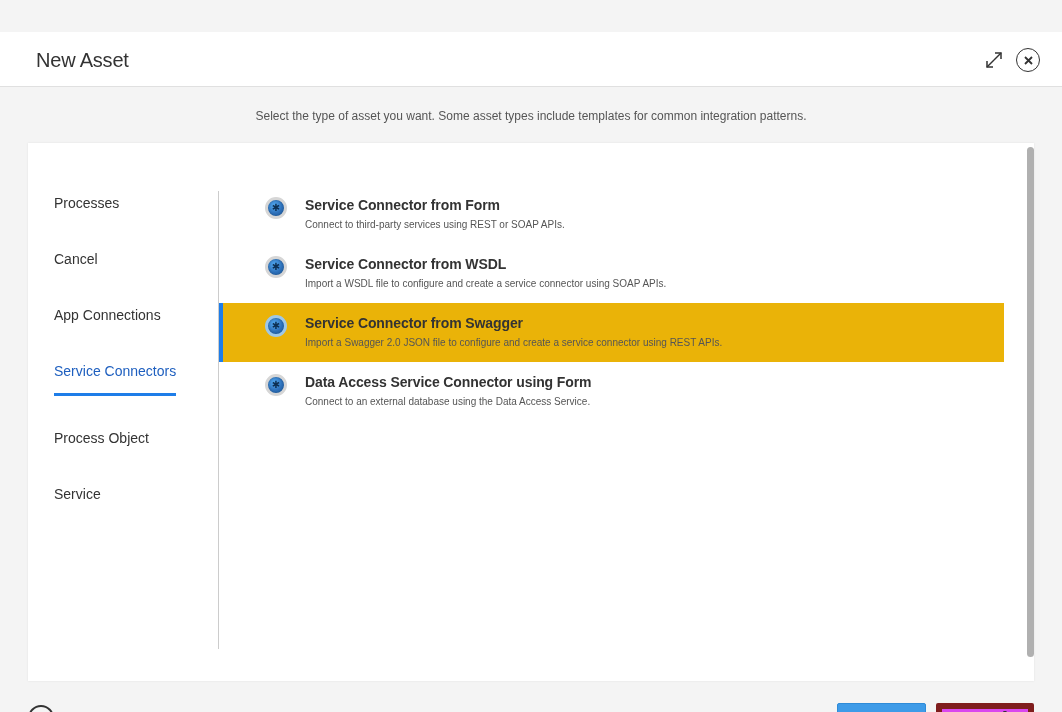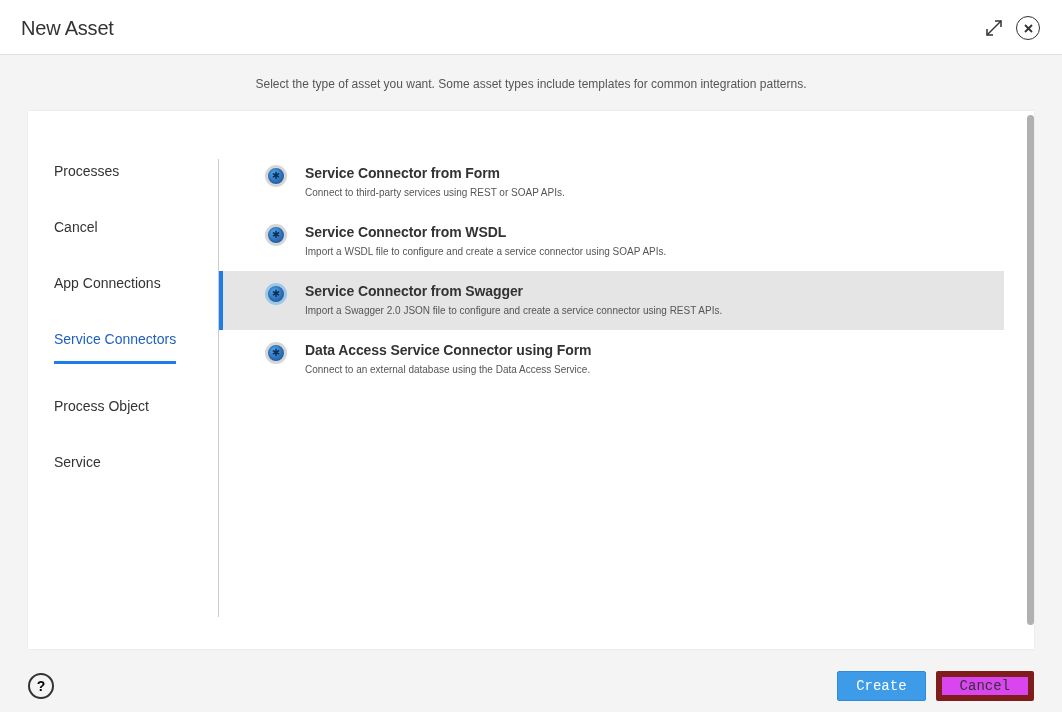--- a/index.html
+++ b/index.html
@@ -12,24 +12,25 @@
       width: 1062px;
       height: 712px;
       background: #f4f4f4;
       display: flex;
       flex-direction: column;
       overflow: hidden;
     }
     .header {
       background: #ffffff;
       border-bottom: 1px solid #e0e0e0;
-      padding: 16px 22px 14px 21px;
+      padding: 16px 22px 14px 36px;
       display: flex;
       justify-content: space-between;
       align-items: center;
+      margin-top: 32px;
     }
     .header-title {
       font-size: 20px;
       font-weight: 400;
       color: #333;
       letter-spacing: -0.2px;
     }
     .header-icons {
       display: flex;
       gap: 10px;
@@ -92,21 +93,21 @@
       padding: 42px 0 0 0;
     }
     .option {
       display: flex;
       align-items: flex-start;
       padding: 12px 20px 14px 46px;
       margin-right: 30px;
       cursor: pointer;
     }
     .option.selected {
-      background: #e5e5e5;
+      background: #eab308;
       border-left: 4px solid #1e7de8;
       padding-left: 42px;
     }
     .option-icon {
       width: 22px;
       height: 22px;
       min-width: 22px;
       border-radius: 50%;
       background: radial-gradient(circle at 40% 35%, #4da0e8 10%, #2d6fb8 55%, #1a5a9e 100%);
       border: 3px solid #d6d6d6;

